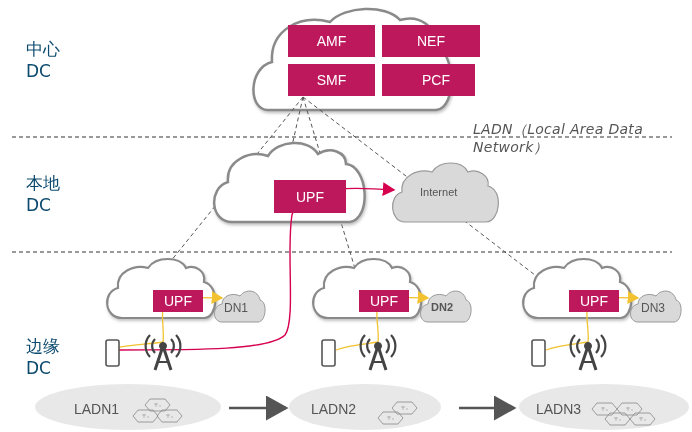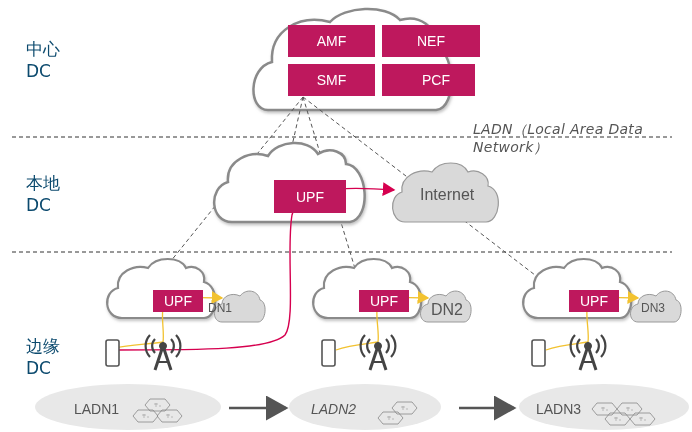--- a/index.html
+++ b/index.html
@@ -6,21 +6,21 @@
   body { width: 692px; height: 432px; position: relative; overflow: hidden;
          font-family: "Liberation Sans", "DejaVu Sans", sans-serif; }
   #diagram { position: absolute; left: 0; top: 0; }
   .tier-label { position: absolute; color: #0c4a6e; font-size: 17px; line-height: 22px;
                 font-family: "DejaVu Sans", "Liberation Sans", sans-serif; }
   .tier-label span { display: block; }
   .nf-box { position: absolute; background: #be185d; color: #fff; font-size: 14px;
             display: flex; align-items: center; justify-content: center; margin-left: 24px; }
   .ladn-note { position: absolute; left: 473px; top: 121px; font-size: 14px; font-style: italic;
                color: #555; font-family: "DejaVu Sans", sans-serif; letter-spacing: 0.3px; }
-  .cloud-text { position: absolute; color: #555; font-size: 16px; }
+  .cloud-text { position: absolute; color: #555; font-size: 11px; }
   .ladn-label { position: absolute; color: #555; font-size: 14px; }
 </style>
 </head>
 <body>
 
 <svg id="diagram" width="692" height="432" viewBox="0 0 692 432">
   <defs>
     <marker id="arrDark" markerWidth="8" markerHeight="8" refX="6" refY="4" orient="auto">
       <path d="M0,0 L7,4 L0,8 z" fill="#555"></path>
     </marker>
@@ -148,19 +148,19 @@
 
 <div class="ladn-note">LADN（Local Area Data Network）</div>
 
 <div class="nf-box" style="left:250px; top:180px; width:72px; height:33px;">UPF</div>
 <div class="cloud-text" style="left:420px; top:186px;">Internet</div>
 
 <div class="nf-box" style="left:129px; top:290px; width:50px; height:22px;">UPF</div>
 <div class="nf-box" style="left:335px; top:290px; width:50px; height:22px;">UPF</div>
 <div class="nf-box" style="left:545px; top:290px; width:50px; height:22px;">UPF</div>
 
-<div class="cloud-text" style="left:208px; top:301px; font-size:12px;">DN1</div>
-<div class="cloud-text" style="left:431px; top:301px; font-size:16px;">DN2</div>
+<div class="cloud-text" style="left:224px; top:301px; font-size:12px;">DN1</div>
+<div class="cloud-text" style="left:431px; top:301px; font-size:11px;font-weight:bold;">DN2</div>
 <div class="cloud-text" style="left:641px; top:301px; font-size:12px;text-align:center;">DN3</div>
 
 <div class="ladn-label" style="left:74px; top:401px;">LADN1</div>
-<div class="ladn-label" style="left:311px; top:401px;font-style:italic;">LADN2</div>
+<div class="ladn-label" style="left:311px; top:401px;">LADN2</div>
 <div class="ladn-label" style="left:536px; top:401px;">LADN3</div>
 
 </body></html>

